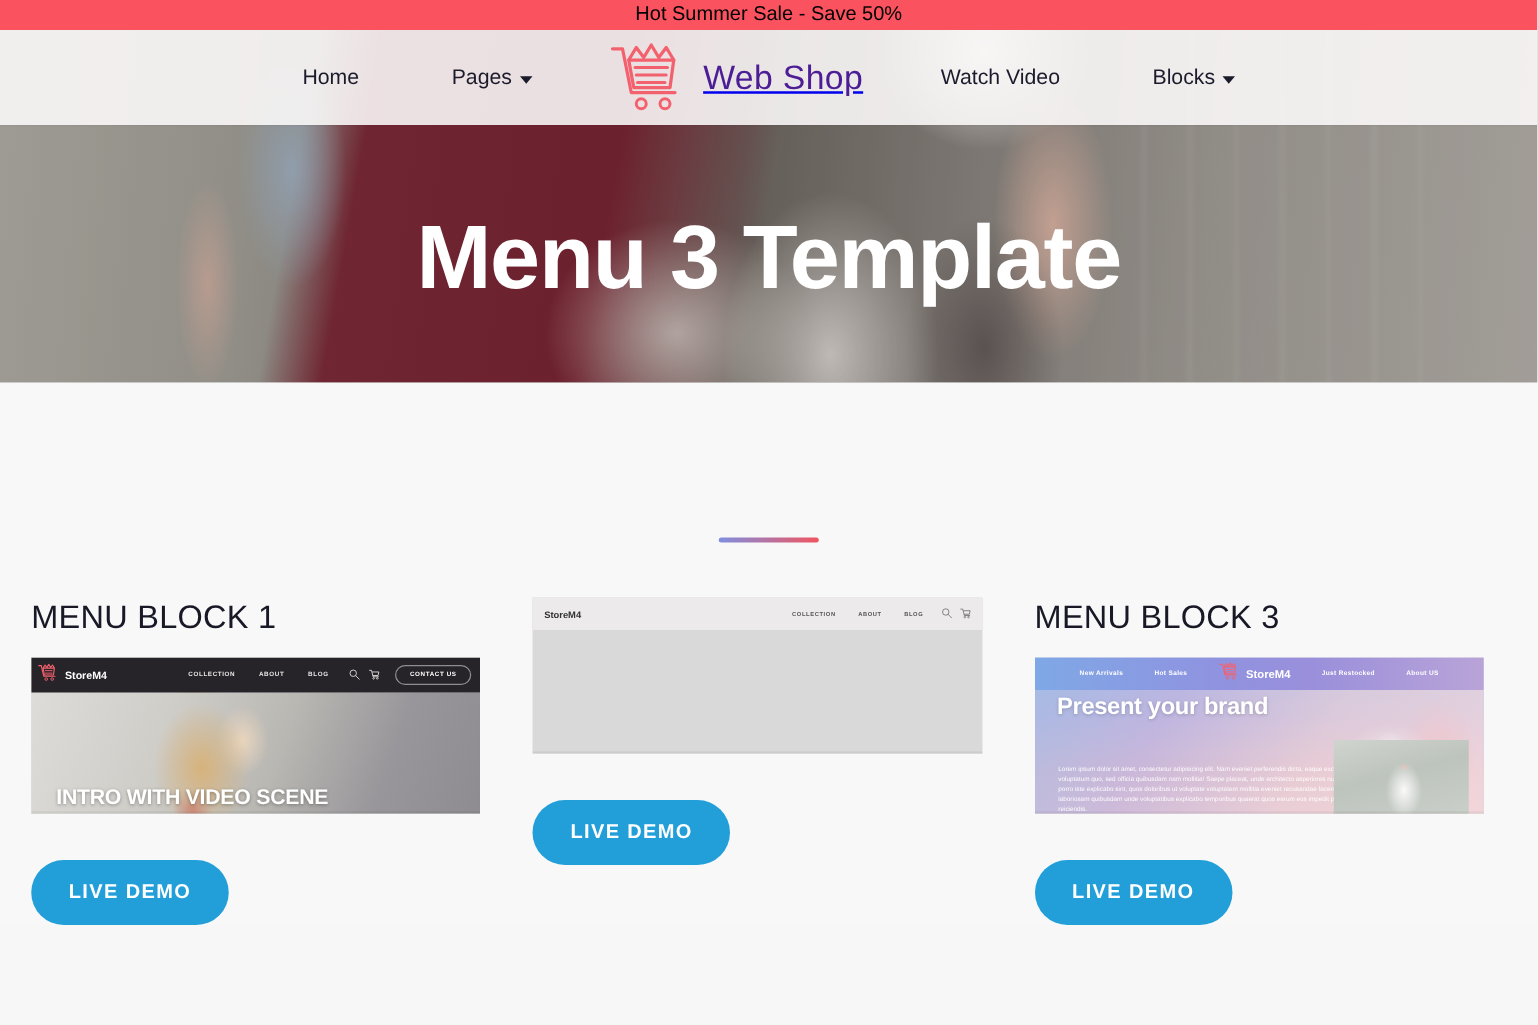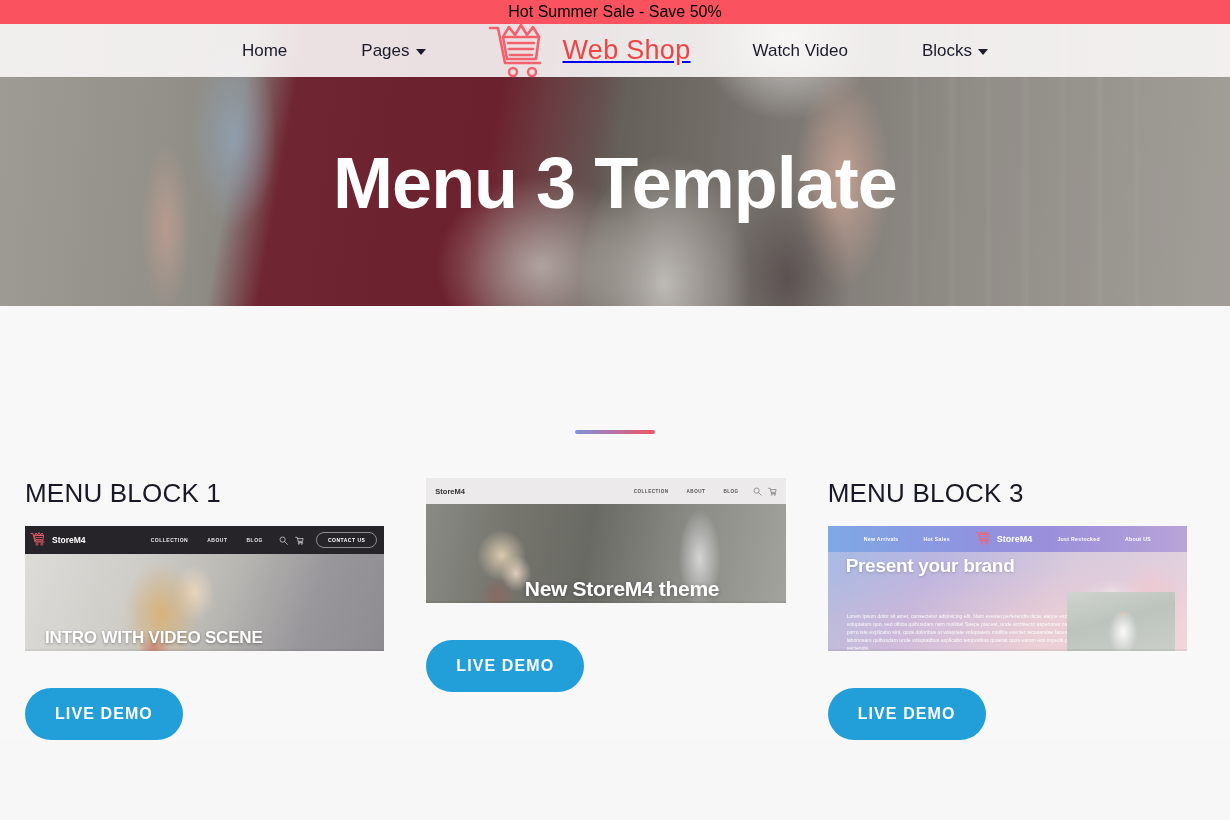--- a/index.html
+++ b/index.html
@@ -59,21 +59,21 @@
   .hero-dim {
     position: absolute;
     inset: 0;
     background: rgba(40,36,34,.18);
   }
 
   
   .navbar {
     position: relative;
     z-index: 4;
-    height: 53px;
+    height: 76px;
     background: rgba(253,251,250,.88);
     display: flex;
     align-items: center;
     justify-content: center;
     gap: 0;
     box-shadow: 0 1px 0 rgba(0,0,0,.03);
   }
   .nav-link {
     color: #1b1b2b;
     font-size: 17px;
@@ -90,21 +90,21 @@
     width: 0; height: 0;
     border-left: 5px solid transparent;
     border-right: 5px solid transparent;
     border-top: 6px solid #1b1b2b;
     display: inline-block;
     margin-top: 3px;
   }
   .brand { display: flex; align-items: center; gap: 13px; }
   .brand-name {
     font-size: 27px;
-    color: #ef4444;
+    color: #4c1d95;
     font-weight: 400;
     letter-spacing: .3px;
   }
 
   
   .hero-title-wrap {
     position: relative;
     z-index: 3;
     height: 212px;
     display: flex;
@@ -424,23 +424,20 @@
           </div>
           <div class="shot1-contact">CONTACT US</div>
         </div>
         <div class="card-shot-fade"></div>
       </div>
       <button class="card-btn">LIVE DEMO</button>
     </div>
 
     <div class="card">
       <div class="card-shot">
-        <div class="shot2-body">
-          <div class="shot2-heroText">New StoreM4 theme</div>
-        </div>
         <div class="shot2-nav">
           <span class="shot2-brandname">StoreM4</span>
           <div class="shot2-links">
             <span class="shot2-link">COLLECTION</span>
             <span class="shot2-link">ABOUT</span>
             <span class="shot2-link">BLOG</span>
           </div>
           <div class="shot2-icons">
             <span>
               <svg width="9" height="9" viewBox="0 0 14 14" fill="none">

